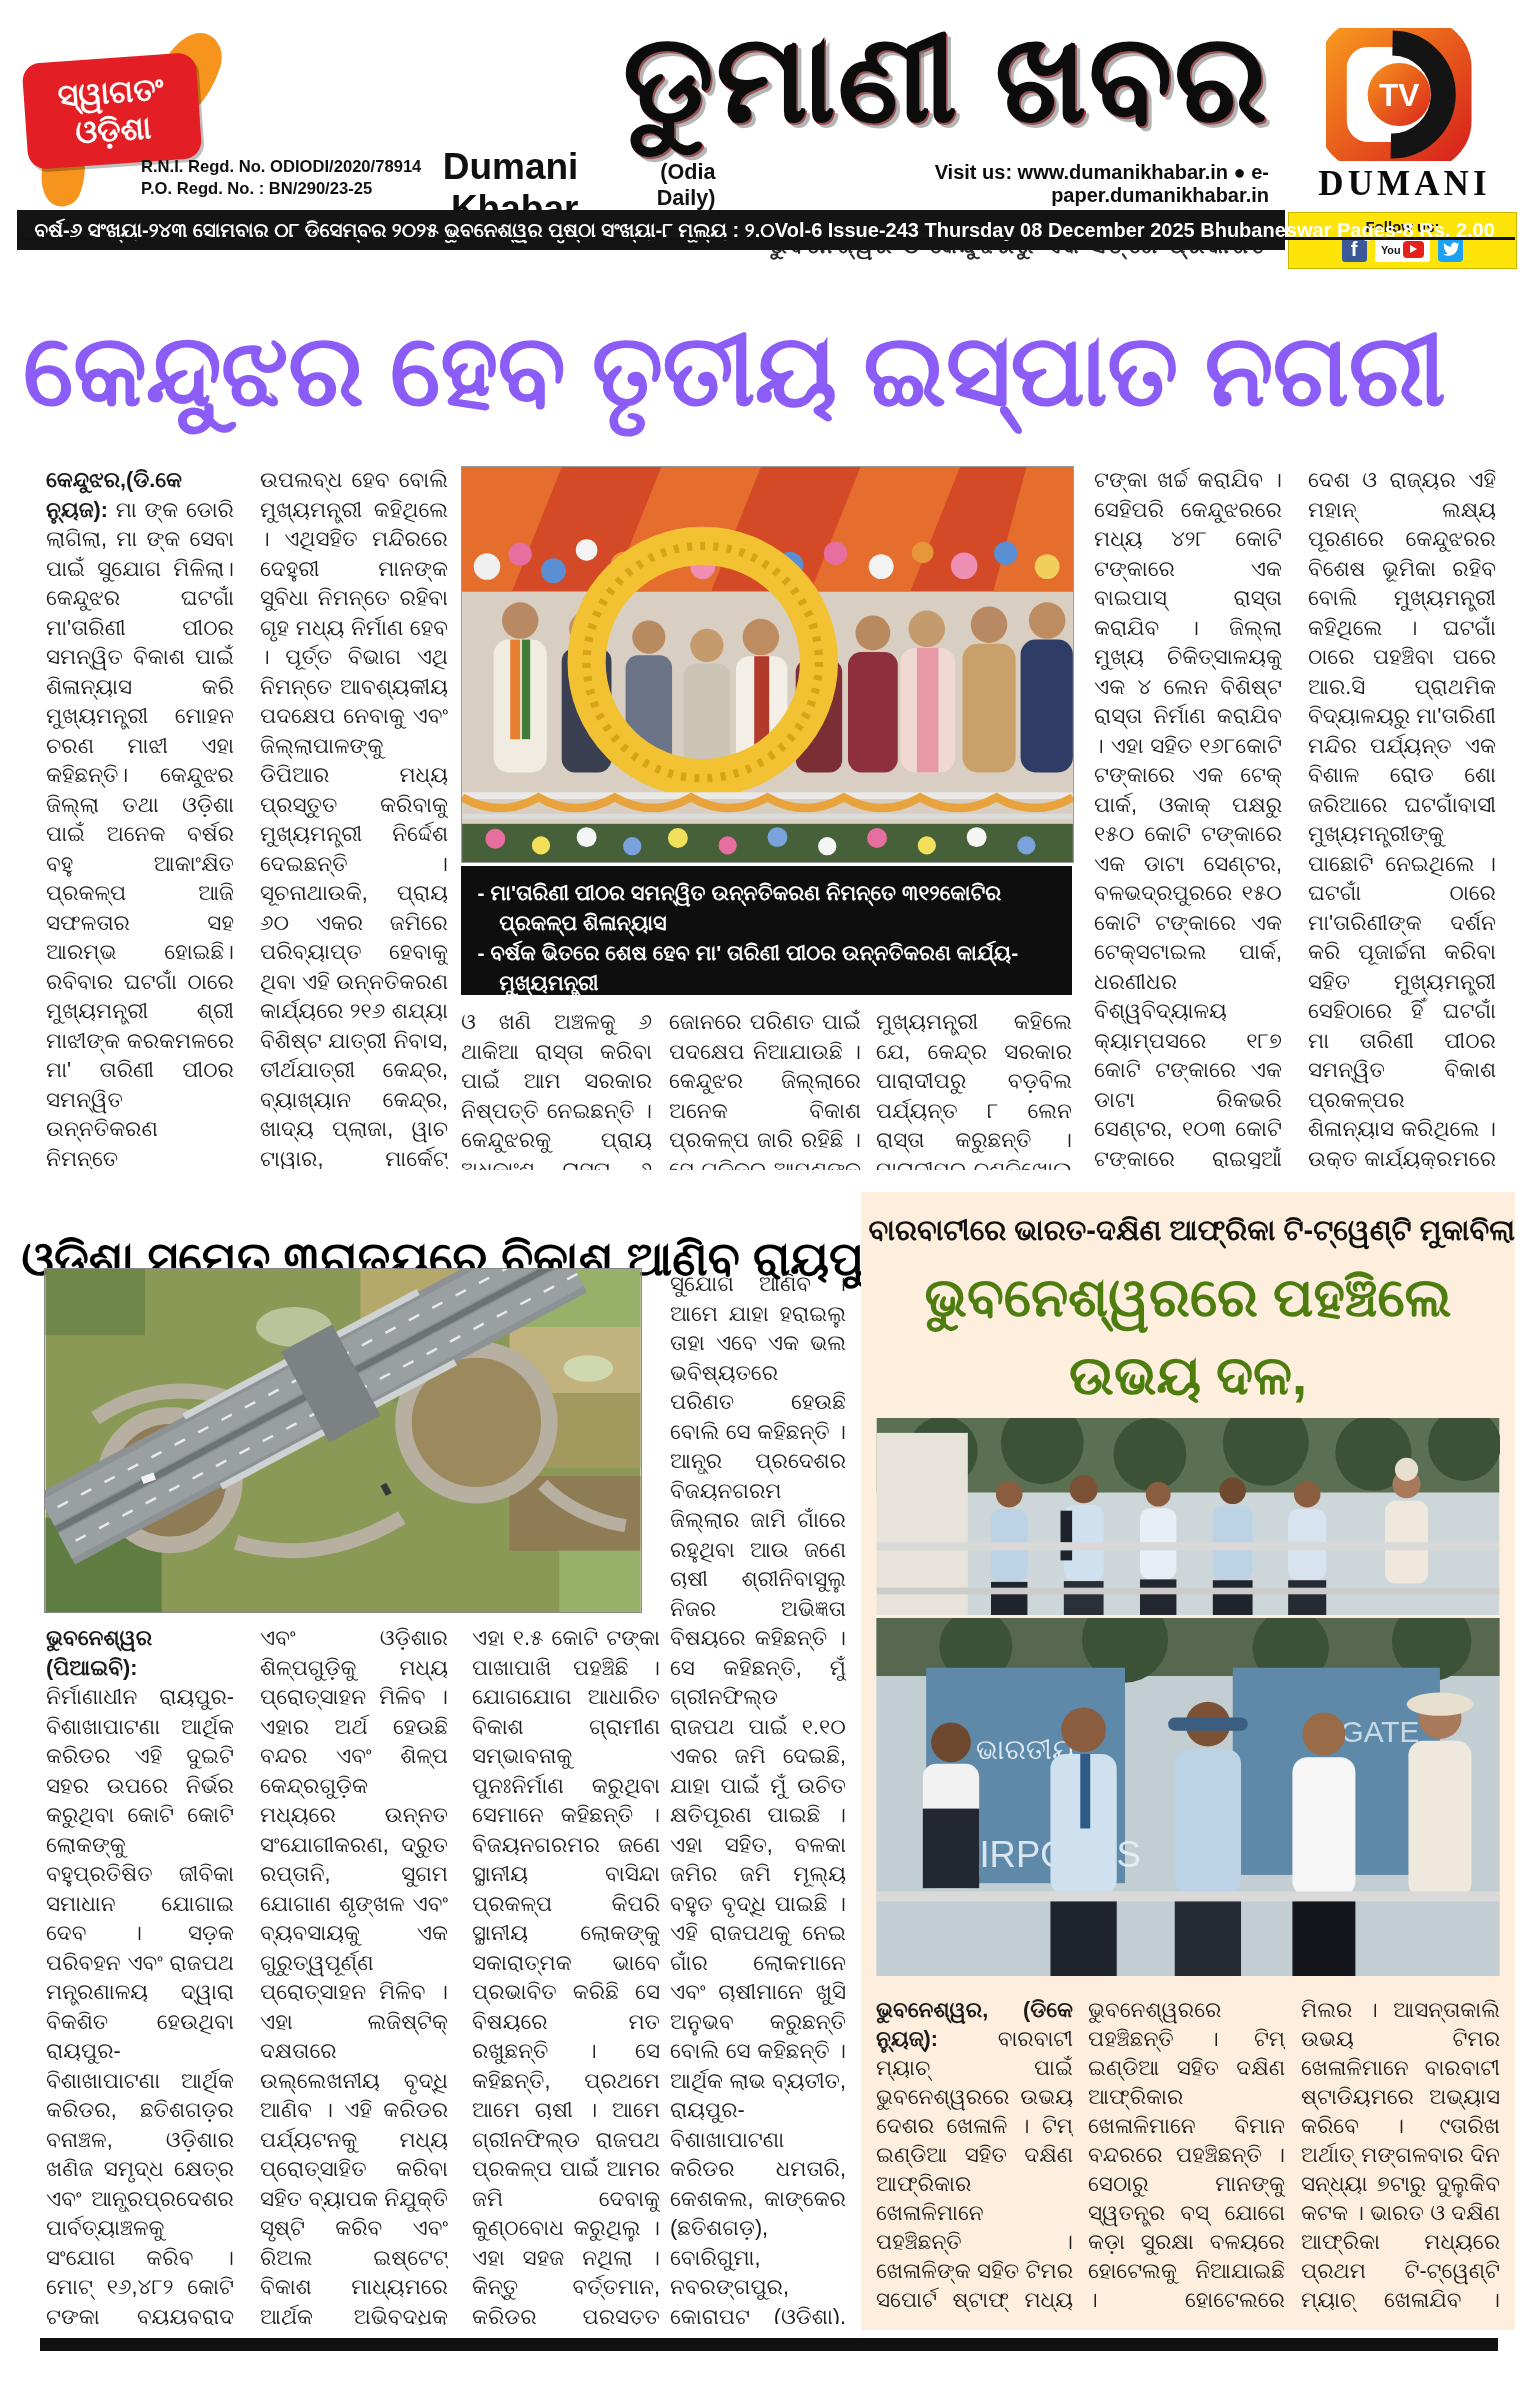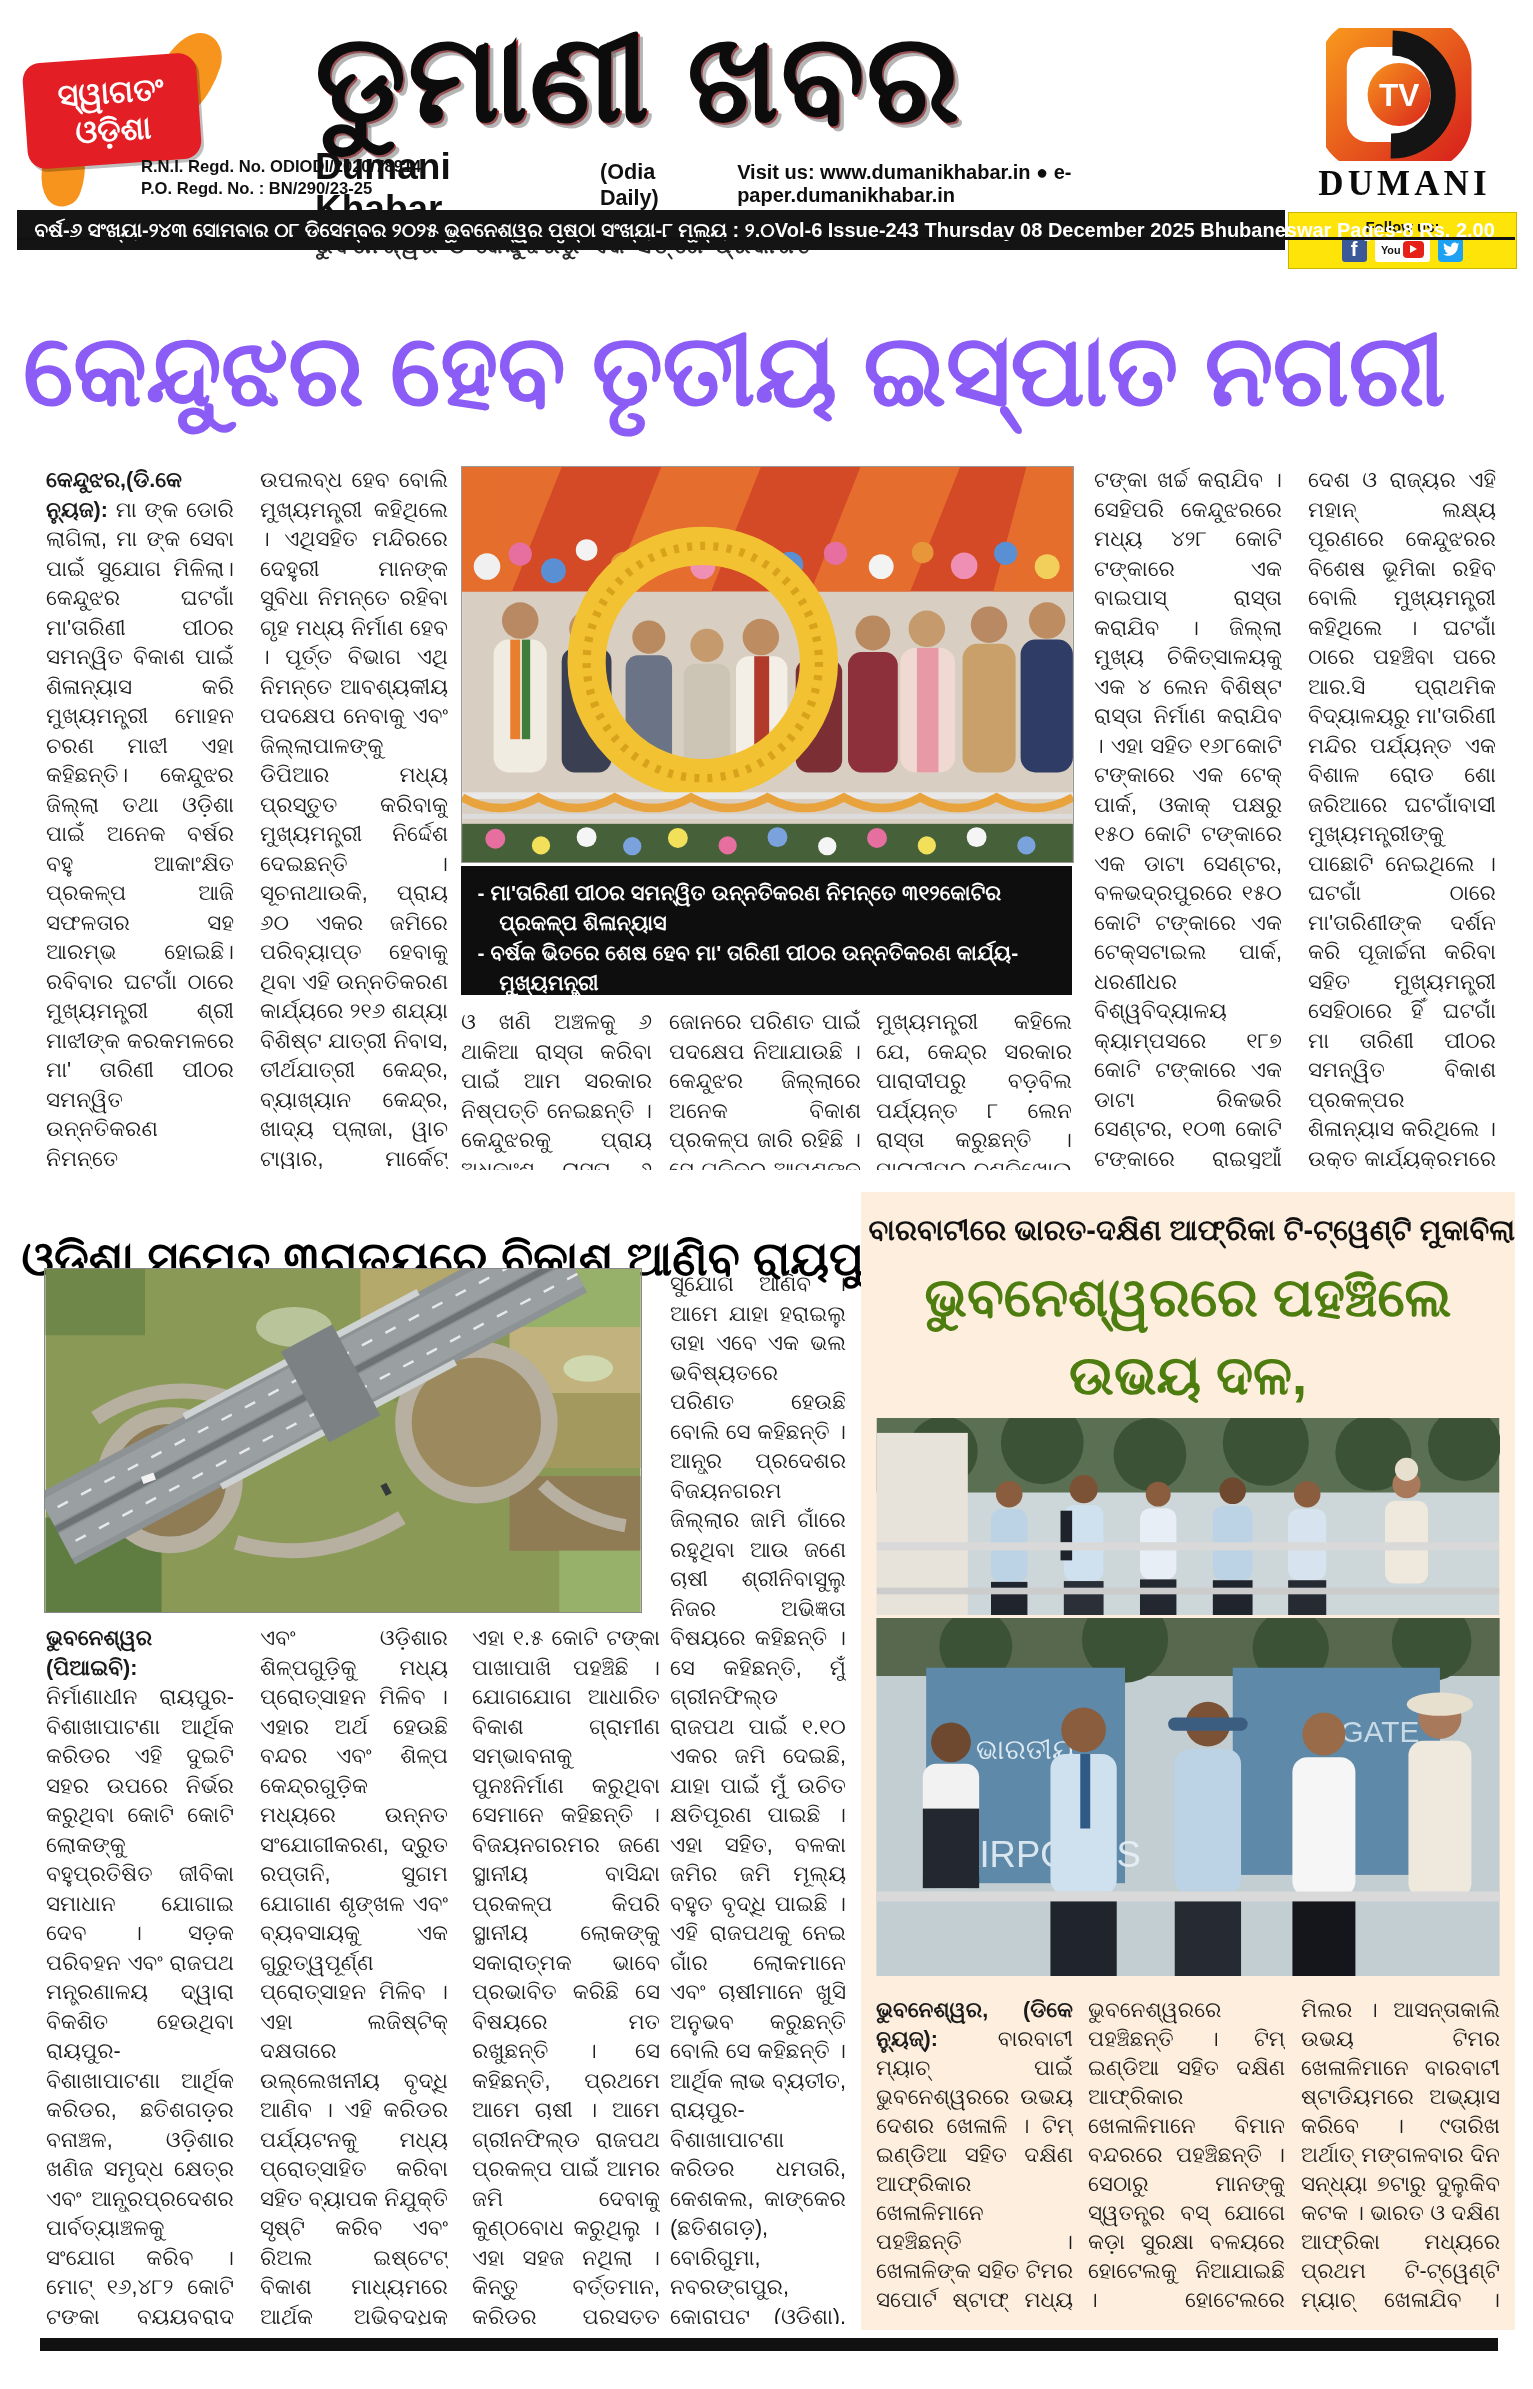--- a/index.html
+++ b/index.html
@@ -10,21 +10,21 @@
   .badge-wrap{position:absolute;left:25px;top:40px;width:207px;height:141px;}
   .flame{position:absolute;left:133px;top:-10px;width:58px;height:91px;background:#f7941d;
          border-radius:60% 40% 55% 45%/70% 30% 70% 30%;transform:rotate(18deg);}
   .flame2{position:absolute;left:15px;top:100px;width:46px;height:66px;background:#f7941d;
          border-radius:40% 60% 45% 55%/30% 70% 30% 70%;transform:rotate(-160deg);}
   .badge{position:absolute;left:0;top:18px;width:174px;height:106px;background:#e31e24;
          border-radius:18px;transform:rotate(-4deg);box-shadow:2.5px 3.3px 0 rgba(0,0,0,.25);
          display:flex;flex-direction:column;align-items:center;justify-content:center;}
   .badge span{color:#fff;font-weight:bold;font-size:31.5px;line-height:38px;}
   .rni{position:absolute;left:141px;top:156px;font-size:16.6px;font-weight:bold;line-height:22.4px;color:#111;}
-  .mast-center{position:absolute;left:315px;top:16.6px;width:954px;text-align:left;}
+  .mast-center{position:absolute;left:315px;top:16.6px;width:954px;text-align:right;}
   .mast-title{font-size:123px;font-weight:bold;letter-spacing:1.7px;color:#0c0c0c;line-height:124px;
               text-shadow:5px 5px 0 rgba(120,120,120,.55),1.7px 1.7px 0 #c1272d;white-space:nowrap;}
   .mast-sub{margin-top:5px;display:flex;justify-content:center;align-items:baseline;gap:21.6px;}
   .mast-latin{font-size:37px;font-weight:bold;color:#101010;}
   .mast-tag{font-size:21.6px;font-weight:bold;color:#101010;}
   .mast-visit{font-size:20px;font-weight:bold;color:#0d0d0d;}
   .mast-publish{margin-top:3.3px;font-size:22.4px;font-weight:bold;color:#2b2b2b;letter-spacing:2.5px;}
   .tv-wrap{position:absolute;left:1296px;top:28px;width:217px;text-align:center;}
   .brand{font-size:35px;font-weight:bold;letter-spacing:4.1px;color:#0b0b0b;
          font-family:"Liberation Serif","DejaVu Serif",serif;}

